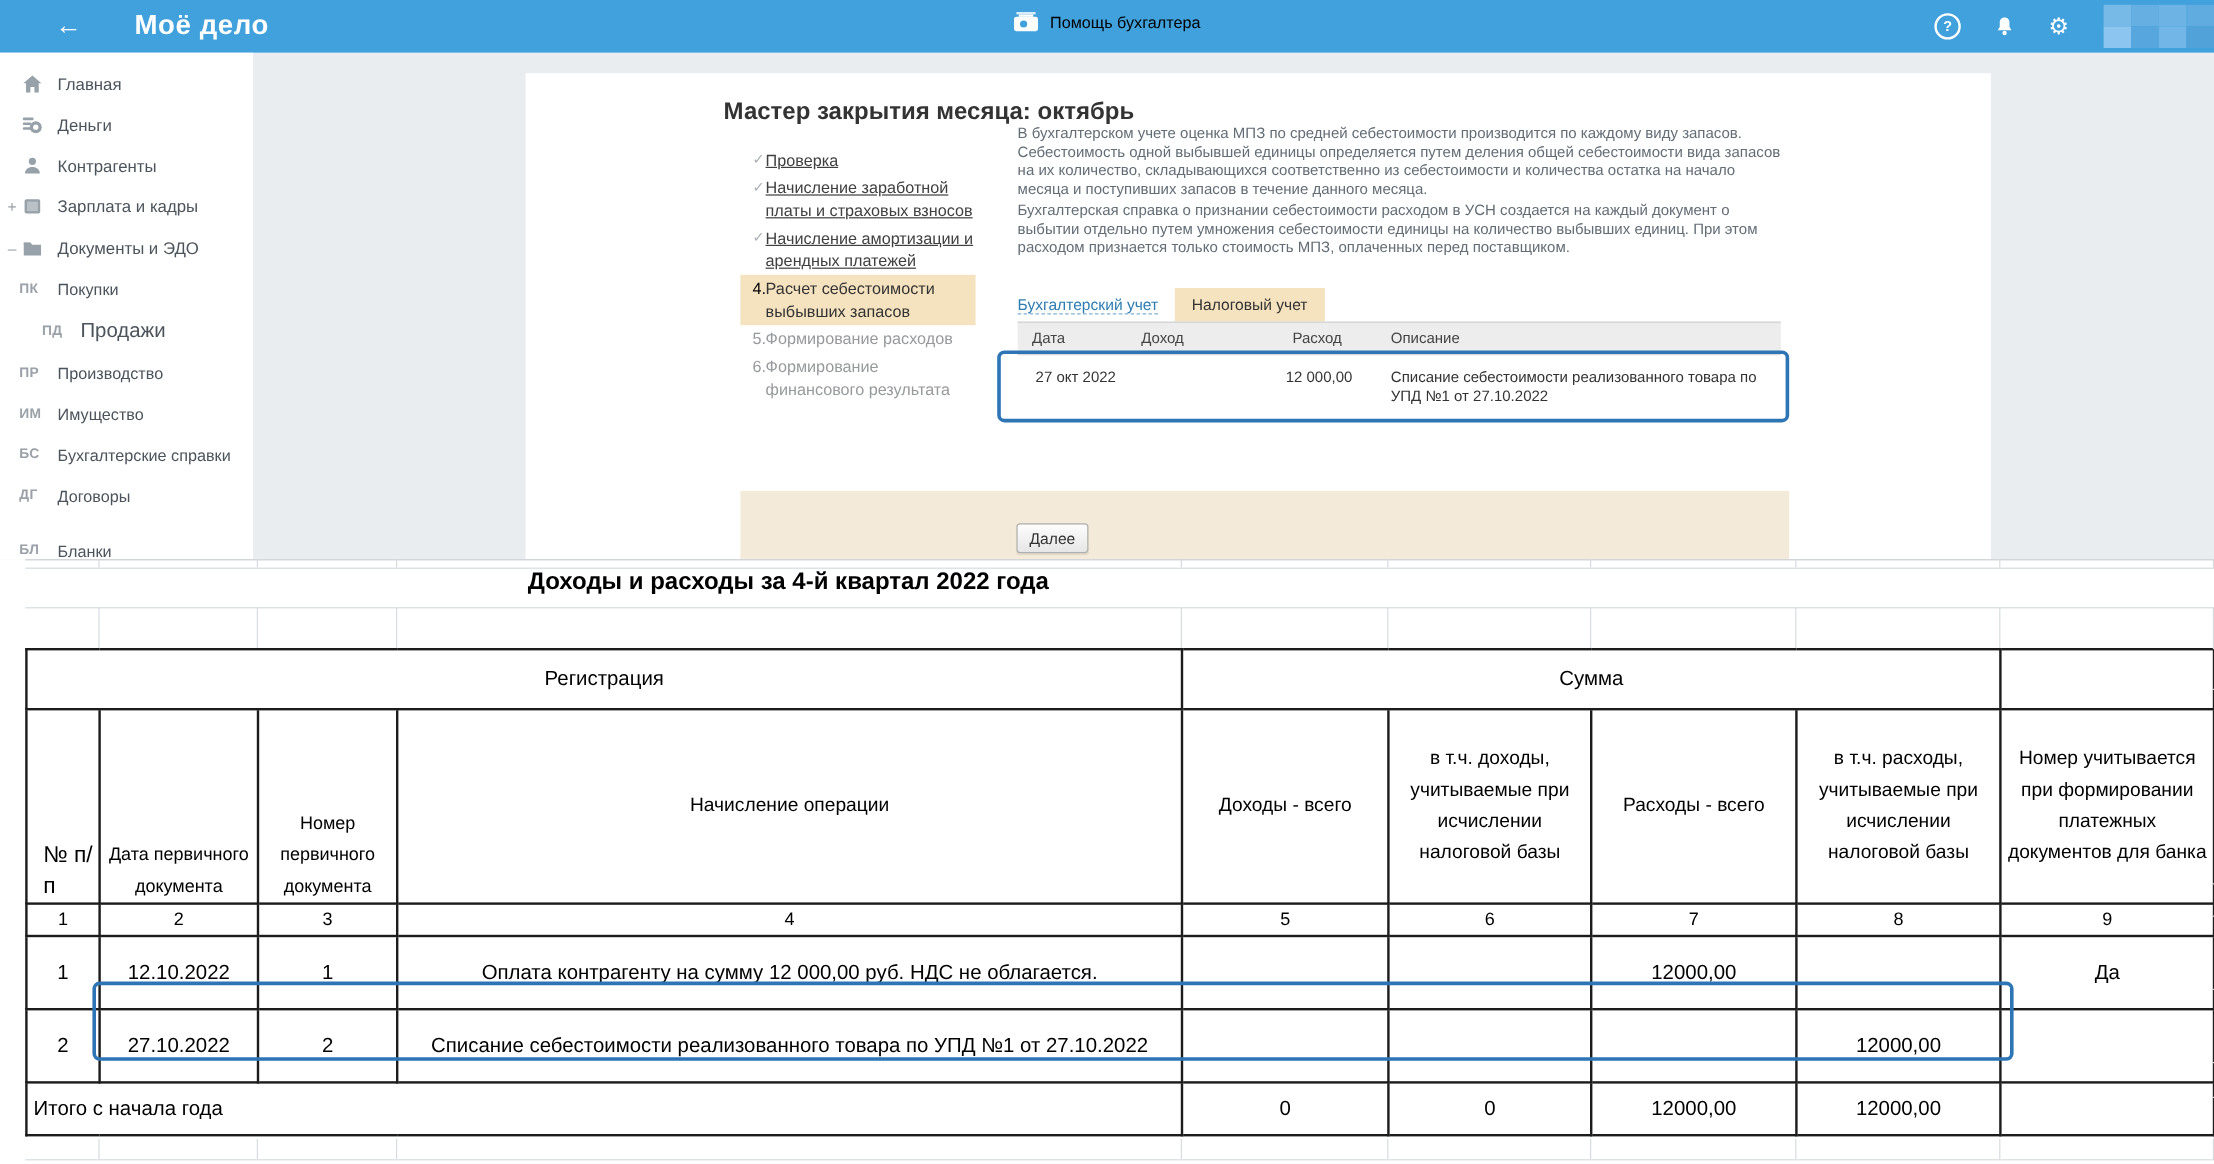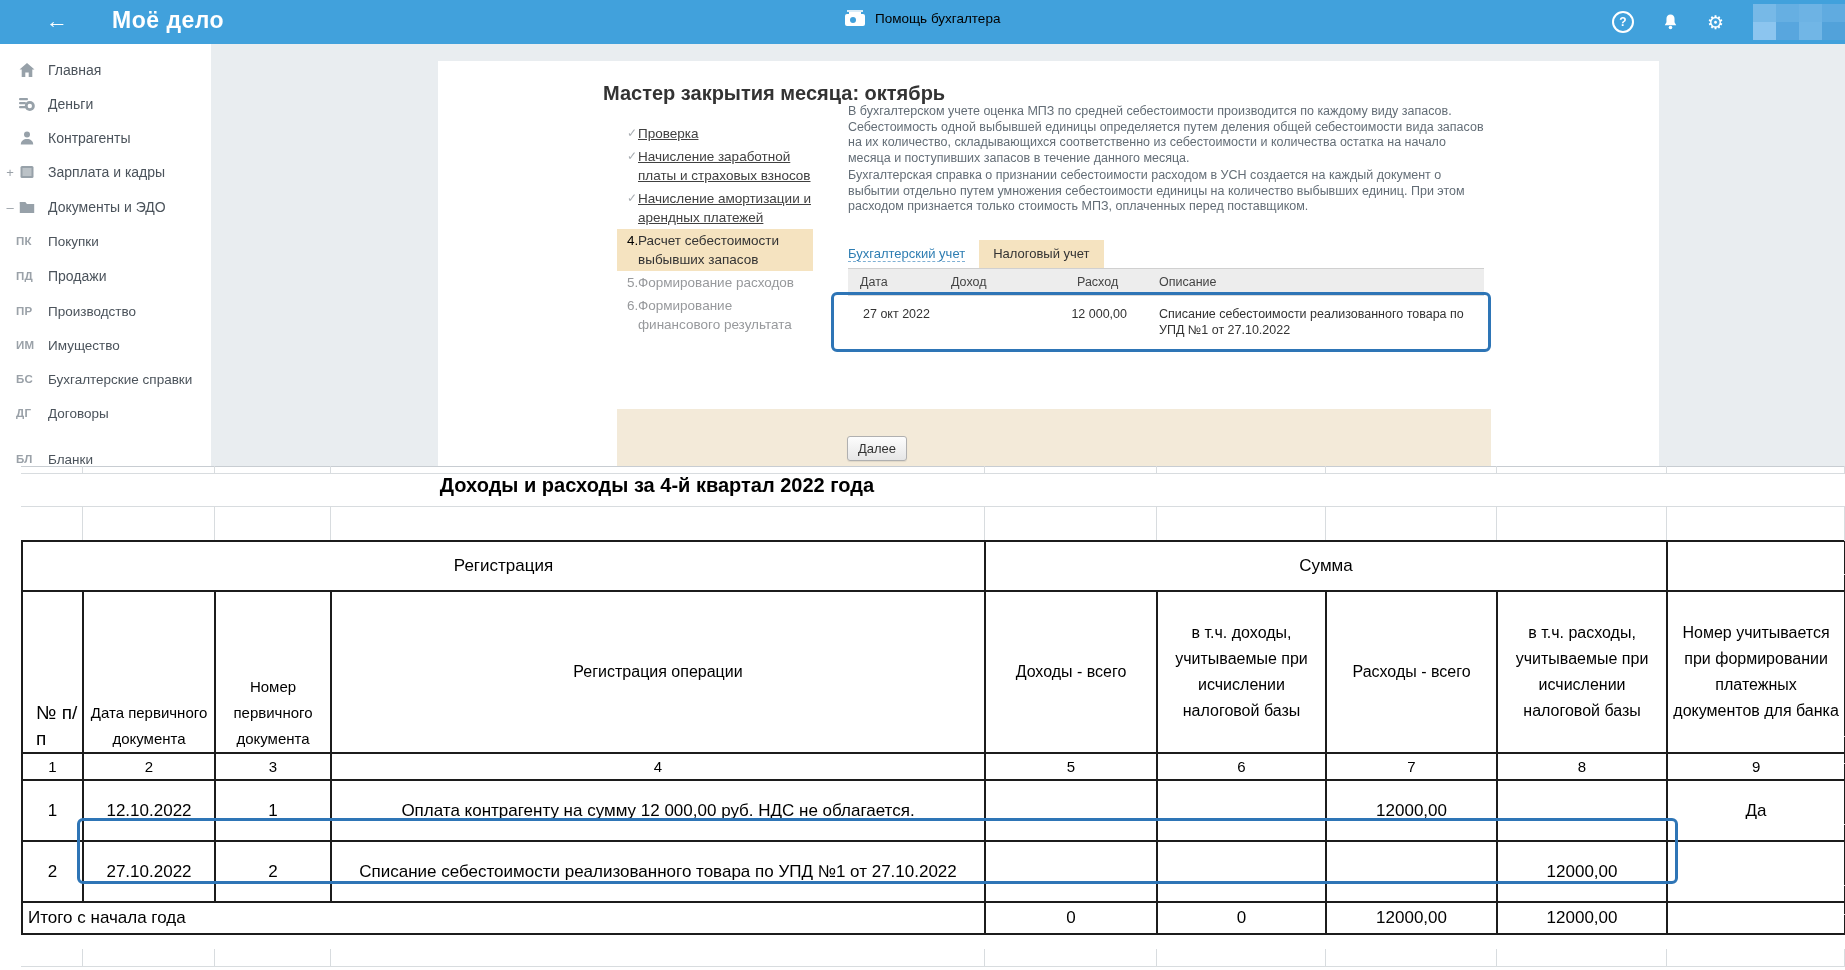--- a/index.html
+++ b/index.html
@@ -166,23 +166,23 @@
           <path d="M1.8 4h5.4l1.6 2H1.8z" opacity=".6"></path>
         </svg>
     </span>
     <span class="slabel">Документы и ЭДО</span>
   </div>
 
   <div class="side-item" style="top:184px;">
     <span class="scode">ПК</span>
     <span class="slabel" style="font-size:13.5px;">Покупки</span>
   </div>
-  <div class="side-item" style="top:219px;">
+  <div class="side-item" style="top:219px;margin-left:19px;">
     <span class="scode">ПД</span>
-    <span class="slabel" style="font-size:14px;">Продажи</span>
+    <span class="slabel" style="font-size:17px;">Продажи</span>
   </div>
   <div class="side-item" style="top:254px;">
     <span class="scode">ПР</span>
     <span class="slabel" style="font-size:13.5px;">Производство</span>
   </div>
   <div class="side-item" style="top:288px;">
     <span class="scode">ИМ</span>
     <span class="slabel" style="font-size:13.5px;">Имущество</span>
   </div>
   <div class="side-item" style="top:322px;">
@@ -271,21 +271,21 @@
     <tbody>
         <tr style="height:50px;">
       <td colspan="4" class="grp">Регистрация</td>
       <td colspan="4" class="grp">Сумма</td>
       <td></td>
     </tr>
     <tr style="height:162px;">
       <td class="hd-bl">№ п/п</td>
       <td class="hd-b">Дата первичного документа</td>
       <td class="hd-b">Номер первичного документа</td>
-      <td class="hd">Регистрация операции</td>
+      <td class="hd">Начисление операции</td>
       <td class="hd">Доходы - всего</td>
       <td class="hd">в т.ч. доходы, учитываемые при исчислении налоговой базы</td>
       <td class="hd">Расходы - всего</td>
       <td class="hd">в т.ч. расходы, учитываемые при исчислении налоговой базы</td>
       <td class="hd">Номер учитывается при формировании платежных документов для банка</td>
     </tr>
     <tr style="height:27px;">
       <td class="cn">1</td>
       <td class="cn">2</td>
       <td class="cn">3</td>
@@ -311,21 +311,21 @@
       <td class="dt">2</td>
       <td class="dt">27.10.2022</td>
       <td class="dt">2</td>
       <td class="dt">Списание себестоимости реализованного товара по УПД №1 от 27.10.2022</td>
       <td class="dt"></td>
       <td class="dt"></td>
       <td class="dt"></td>
       <td class="dt">12000,00</td>
       <td class="dt"></td>
     </tr>
-    <tr style="height:32px;">
+    <tr style="height:44px;">
       <td colspan="4" class="tot-label">Итого с начала года</td>
       <td class="dt">0</td>
       <td class="dt">0</td>
       <td class="dt">12000,00</td>
       <td class="dt">12000,00</td>
       <td></td>
     </tr>
   </tbody>
     </table>
 

